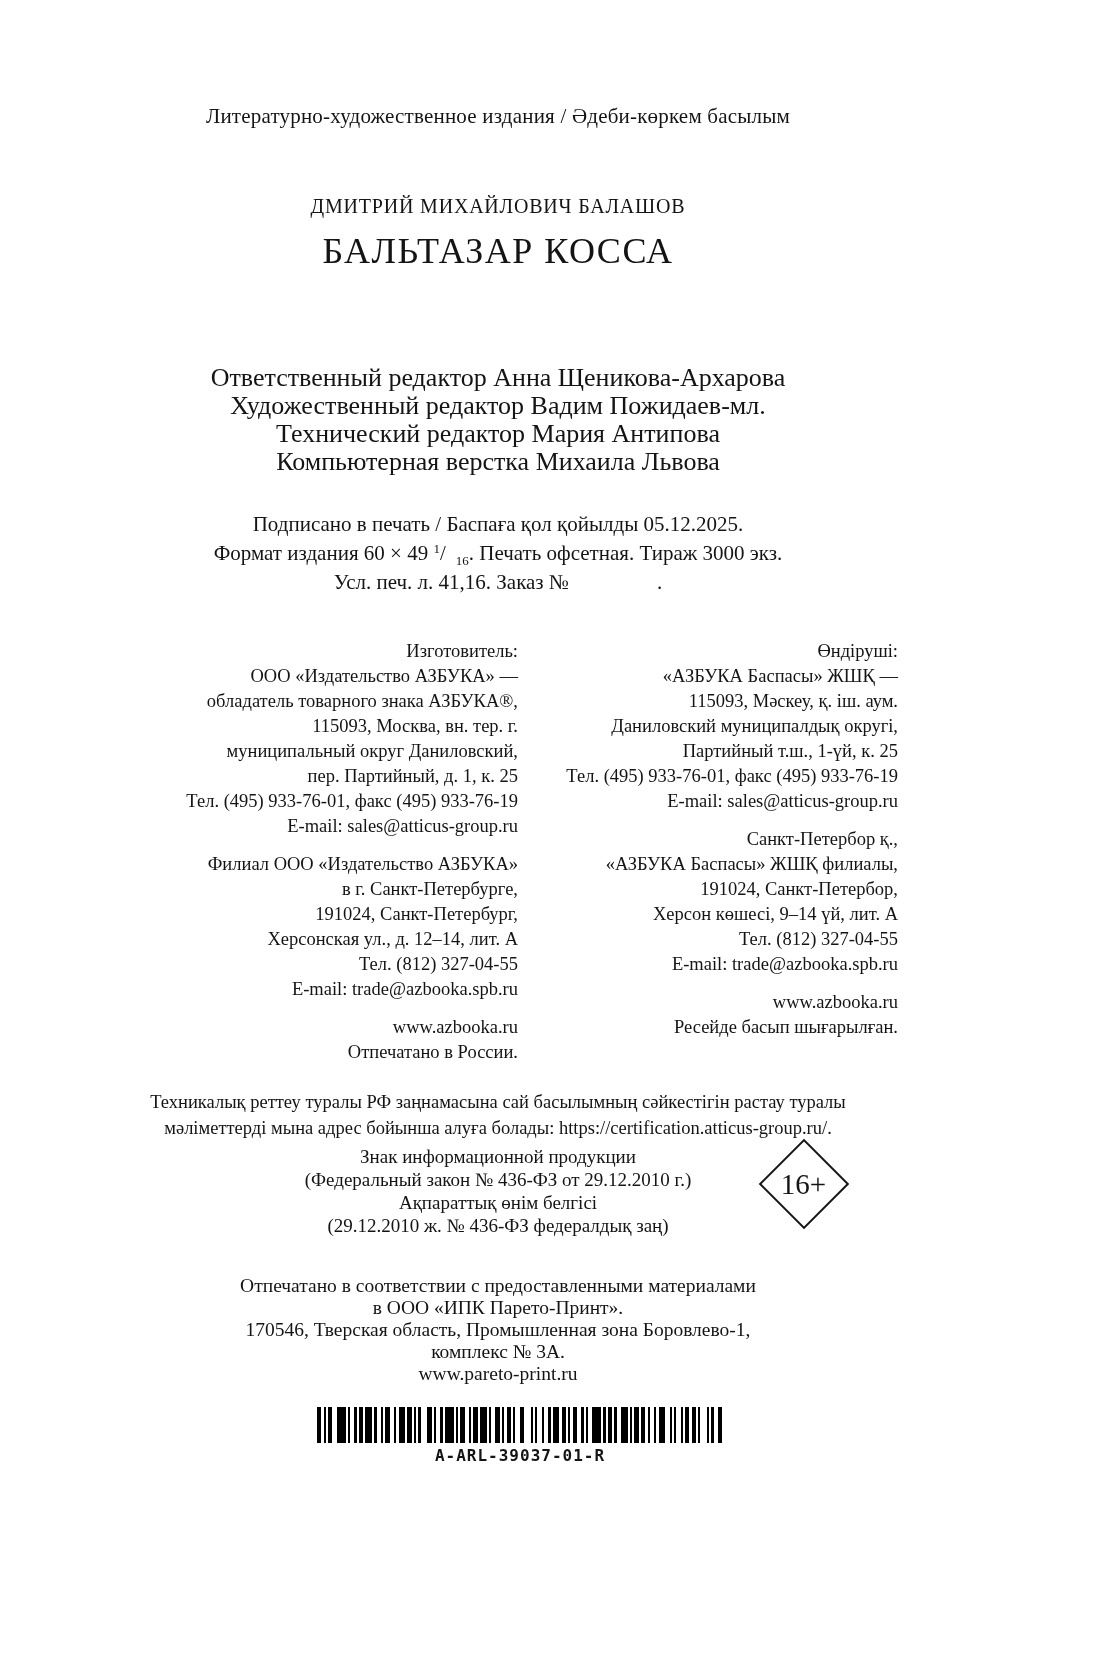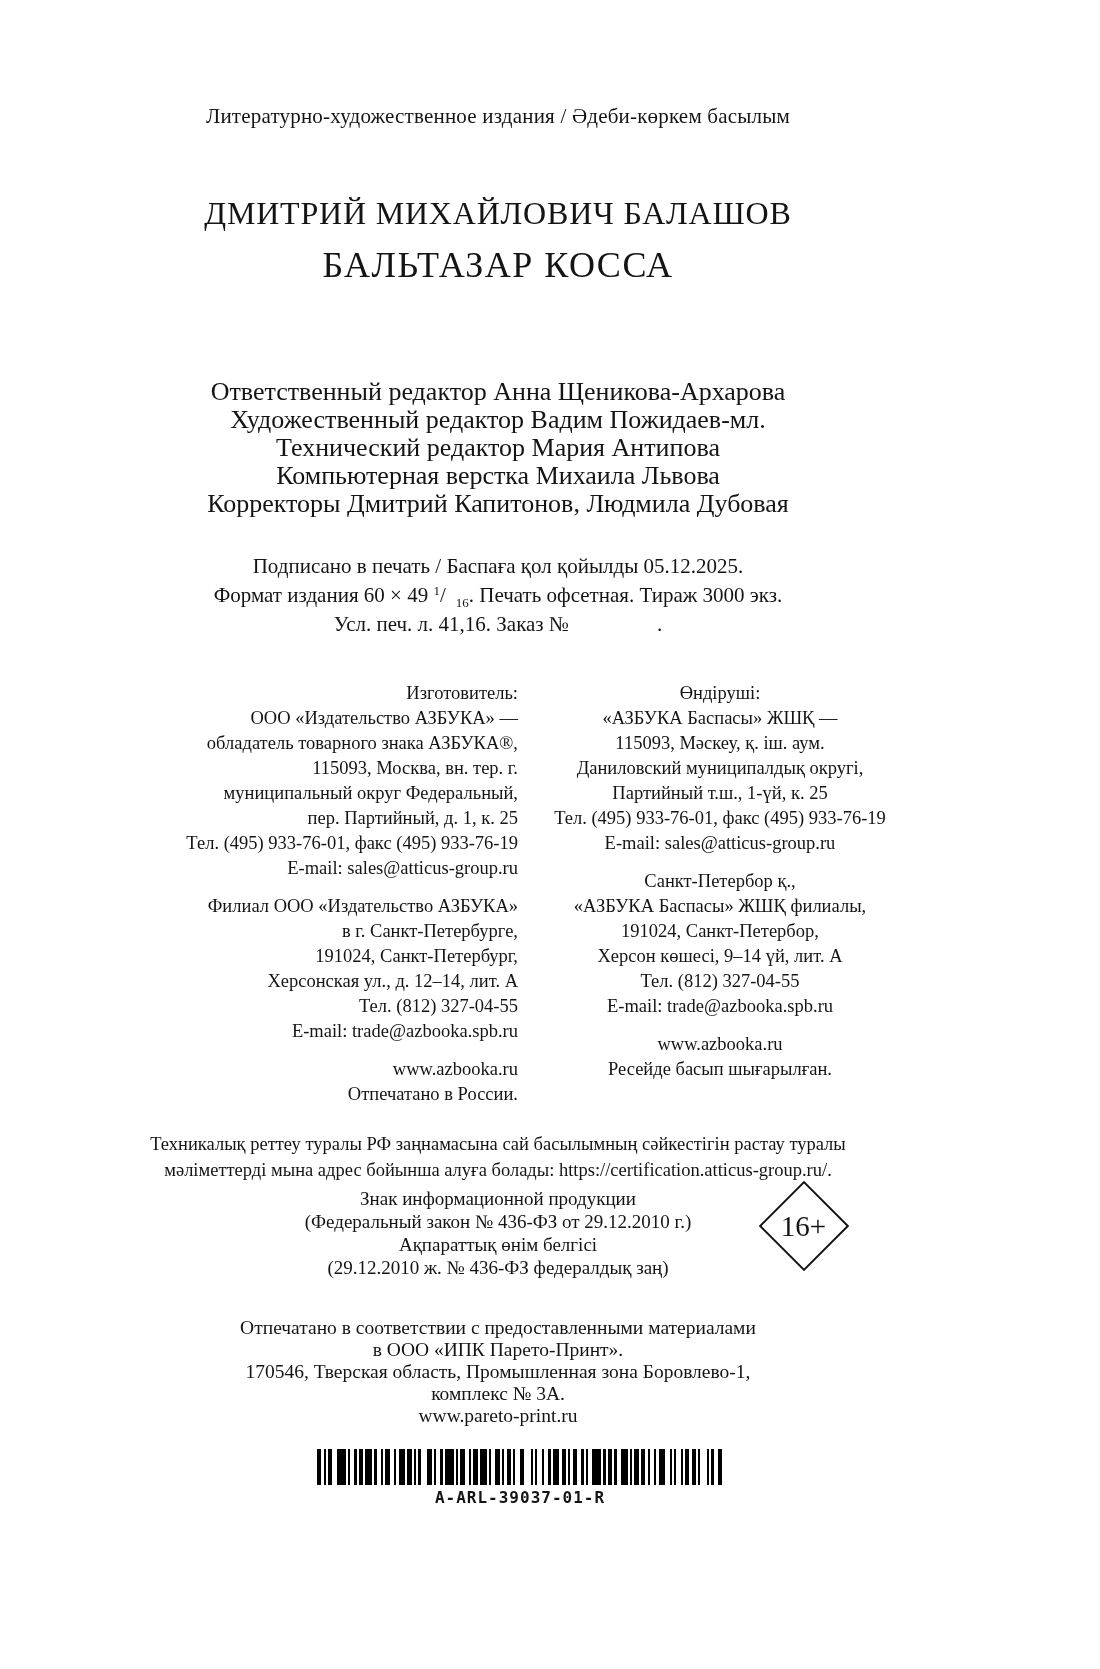--- a/index.html
+++ b/index.html
@@ -7,33 +7,33 @@
     width:1100px;height:1669px;
     font-family:"Liberation Serif","DejaVu Serif",serif;
     color:#141414;
     overflow:hidden;
     position:relative;
   }
   .content{width:800px;margin-left:98px;}
   .centered{text-align:center;}
 
   .edition-line{padding-top:104px;font-size:21px;letter-spacing:0.2px;}
-  .author-name{margin-top:66px;font-size:32px;letter-spacing:0.8px;}
+  .author-name{margin-top:66px;font-size:20px;letter-spacing:0.8px;}
   .book-title{margin-top:12px;font-size:36px;letter-spacing:1.5px;}
 
   .credits-block{margin-top:92px;font-size:26px;line-height:28px;}
   .print-info{margin-top:34px;font-size:21px;line-height:29px;}
   .print-info sup{font-size:13px;vertical-align:7px;line-height:0;}
   .print-info sub{font-size:13px;vertical-align:-5px;line-height:0;margin-left:10px;}
   .order-blank{display:inline-block;width:88px;}
 
   .columns{margin-top:42px;display:flex;font-size:18.5px;line-height:25px;}
   .col-left{width:420px;text-align:right;}
   .col-gap{width:24px;}
-  .col-right{width:356px;text-align:center;}
+  .col-right{width:356px;text-align:right;}
   .col-group{margin-bottom:13px;}
   .col-group:last-child{margin-bottom:0;}
 
   .cert-note{margin-top:24px;font-size:18.5px;line-height:26px;}
 
   .age-mark{margin-top:4px;position:relative;font-size:19px;line-height:23px;}
   .diamond{
     position:absolute;left:674px;top:7px;
     width:60px;height:60px;border:2px solid #141414;
     transform:rotate(45deg);
@@ -61,37 +61,36 @@
   <div class="edition-line centered">Литературно-художественное издания / Әдеби-көркем басылым</div>
 
   <div class="author-name centered">ДМИТРИЙ МИХАЙЛОВИЧ БАЛАШОВ</div>
   <div class="book-title centered">БАЛЬТАЗАР КОССА</div>
 
   <div class="credits-block centered">
       <div>Ответственный редактор Анна Щеникова-Архарова</div>
       <div>Художественный редактор Вадим Пожидаев-мл.</div>
       <div>Технический редактор Мария Антипова</div>
       <div>Компьютерная верстка Михаила Львова</div>
-      <div>Корректоры Дмитрий Капитонов, Людмила Дубовая</div>
     </div>
 
   <div class="print-info centered">
     <div>Подписано в печать / Баспаға қол қойылды 05.12.2025.</div>
     <div><span>Формат издания 60 × 49 </span><sup>1</sup><span>/</span><sub>16</sub><span>. Печать офсетная. Тираж 3000 экз.</span></div>
     <div><span>Усл. печ. л. 41,16. Заказ №</span><span class="order-blank"></span><span>.</span></div>
   </div>
 
   <div class="columns">
     <div class="col-left">
       <div class="col-group">
           <div>Изготовитель:</div>
           <div>ООО «Издательство АЗБУКА» —</div>
           <div>обладатель товарного знака АЗБУКА®,</div>
           <div>115093, Москва, вн. тер. г.</div>
-          <div>муниципальный округ Федеральный,</div>
+          <div>муниципальный округ Даниловский,</div>
           <div>пер. Партийный, д. 1, к. 25</div>
           <div>Тел. (495) 933-76-01, факс (495) 933-76-19</div>
           <div>E-mail: sales@atticus-group.ru</div>
         </div>
       <div class="col-group">
           <div>Филиал ООО «Издательство АЗБУКА»</div>
           <div>в г. Санкт-Петербурге,</div>
           <div>191024, Санкт-Петербург,</div>
           <div>Херсонская ул., д. 12–14, лит. А</div>
           <div>Тел. (812) 327-04-55</div>

